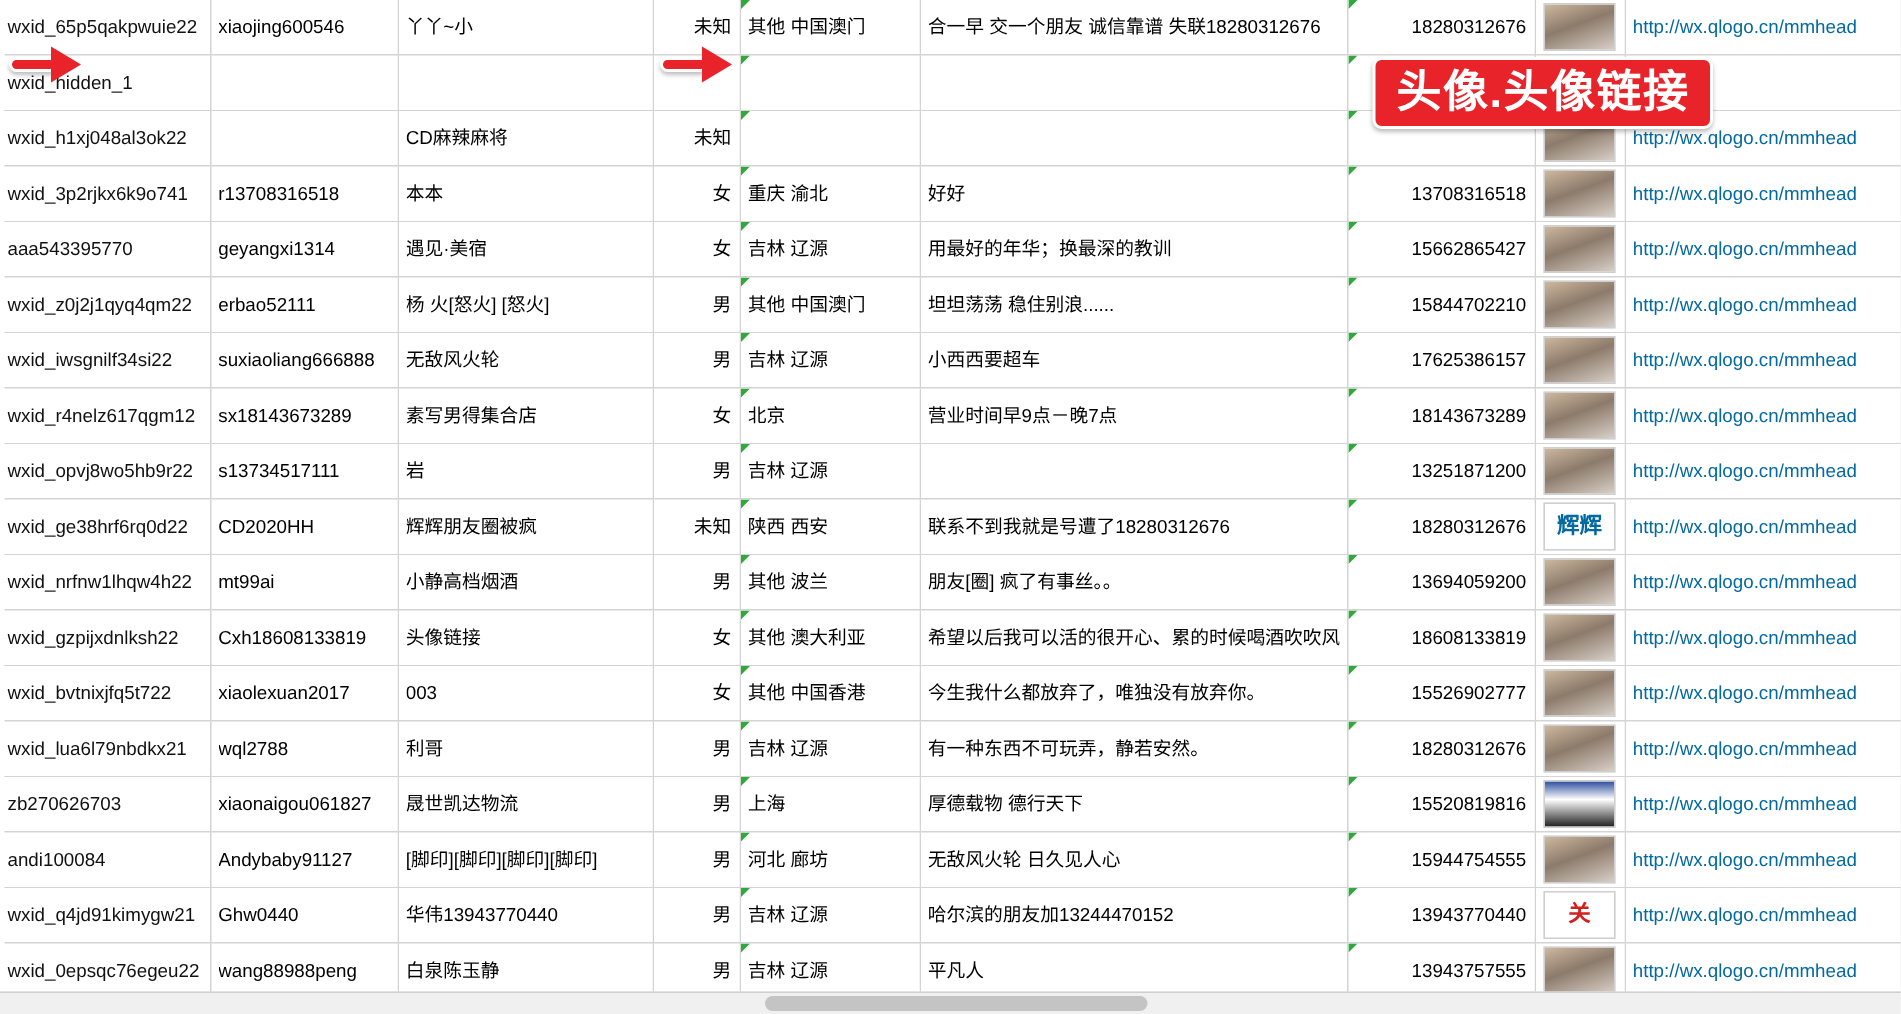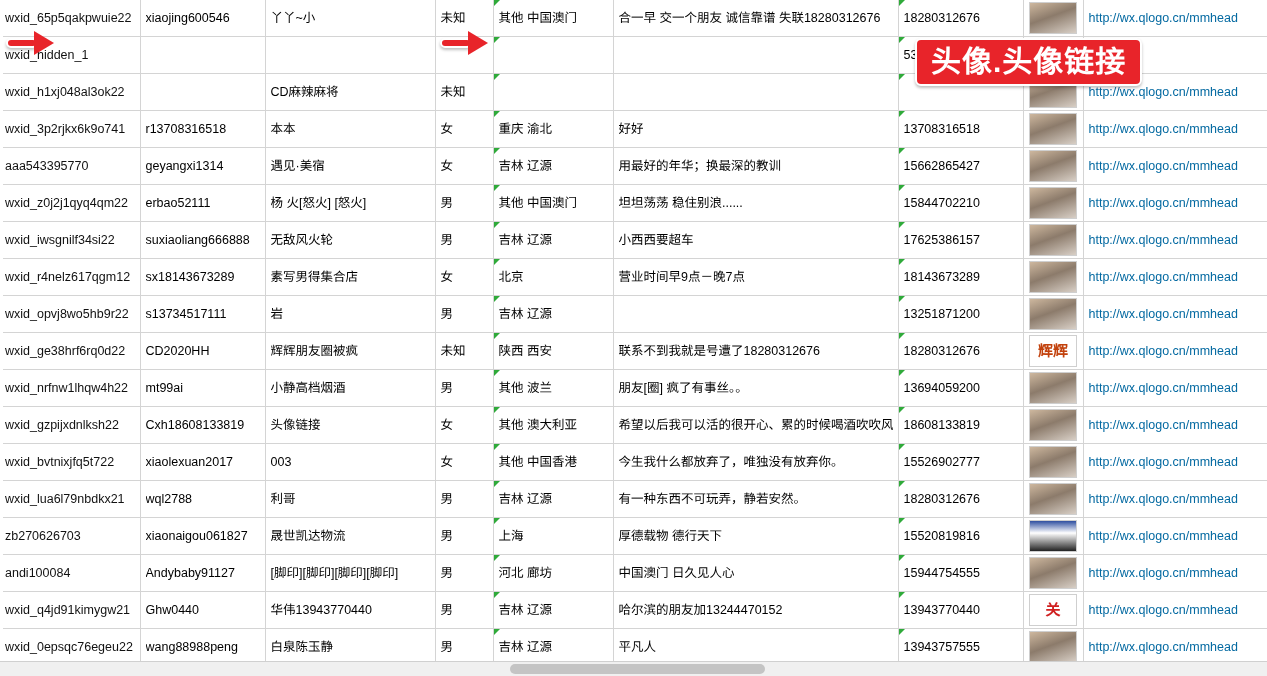--- a/index.html
+++ b/index.html
@@ -49,22 +49,22 @@
   col.c-sex    { width: 58px; }
   col.c-prov   { width: 120px; }
   col.c-sign   { width: 285px; }
   col.c-phone  { width: 125px; }
   col.c-avatar { width: 60px; }
   col.c-link   { width: 184px; }
 
   td.cell-id { color: #111; }
   td.cell-link { color: #0369a1; overflow: hidden; }
   td.cell-avatar { padding: 0; text-align: center; }
-  td.cell-sex { text-align: left; }
-  td.cell-phone { text-align: left; }
+  td.cell-sex { text-align: right; }
+  td.cell-phone { text-align: right; }
 
   .avatar-box {
     width: 46px;
     height: 30px;
     margin: 2px auto;
     border: 1px solid #cfcfcf;
     display: block;
     background: #e8e8e8;
     position: relative;
     overflow: hidden;
@@ -481,21 +481,21 @@
           </td>
           <td class=" rel">
             <span class="clip">联系不到我就是号遭了18280312676</span>
           </td>
           <td class="cell-phone rel">
             <span class="clip">18280312676</span>
             <span class="tri tri-green-tl"></span>
           </td>
           <td class="cell-avatar rel">
             <div class="avatar-box">
-              <div class="a-in" style="background: rgb(255, 255, 255); color: #c2410c; font-size: 15px; line-height: 30px; text-align: center; font-weight: bold;">辉辉</div>
+              <div class="a-in" style="background: rgb(255, 255, 255); color: #0369a1; font-size: 15px; line-height: 30px; text-align: center; font-weight: bold;">辉辉</div>
             </div>
           </td>
           <td class="cell-link rel">
             <span class="clip">http://wx.qlogo.cn/mmhead</span>
           </td>
         </tr>
         <tr>
           <td class="cell-id rel">
             <span class="clip">wxid_nrfnw1lhqw4h22</span>
           </td>
@@ -671,21 +671,21 @@
             <span class="clip">[脚印][脚印][脚印][脚印]</span>
           </td>
           <td class="cell-sex rel">
             <span class="clip">男</span>
           </td>
           <td class=" rel">
             <span class="clip">河北 廊坊</span>
             <span class="tri tri-green-tl"></span>
           </td>
           <td class=" rel">
-            <span class="clip">中国澳门 日久见人心</span>
+            <span class="clip">无敌风火轮 日久见人心</span>
           </td>
           <td class="cell-phone rel">
             <span class="clip">15944754555</span>
             <span class="tri tri-green-tl"></span>
           </td>
           <td class="cell-avatar rel">
             <div class="avatar-box">
               <div class="a-in" style="background: linear-gradient(160deg, rgb(205, 183, 158) 0%, rgb(140, 123, 107) 45%, rgb(216, 207, 198) 100%);"></div>
             </div>
           </td>

